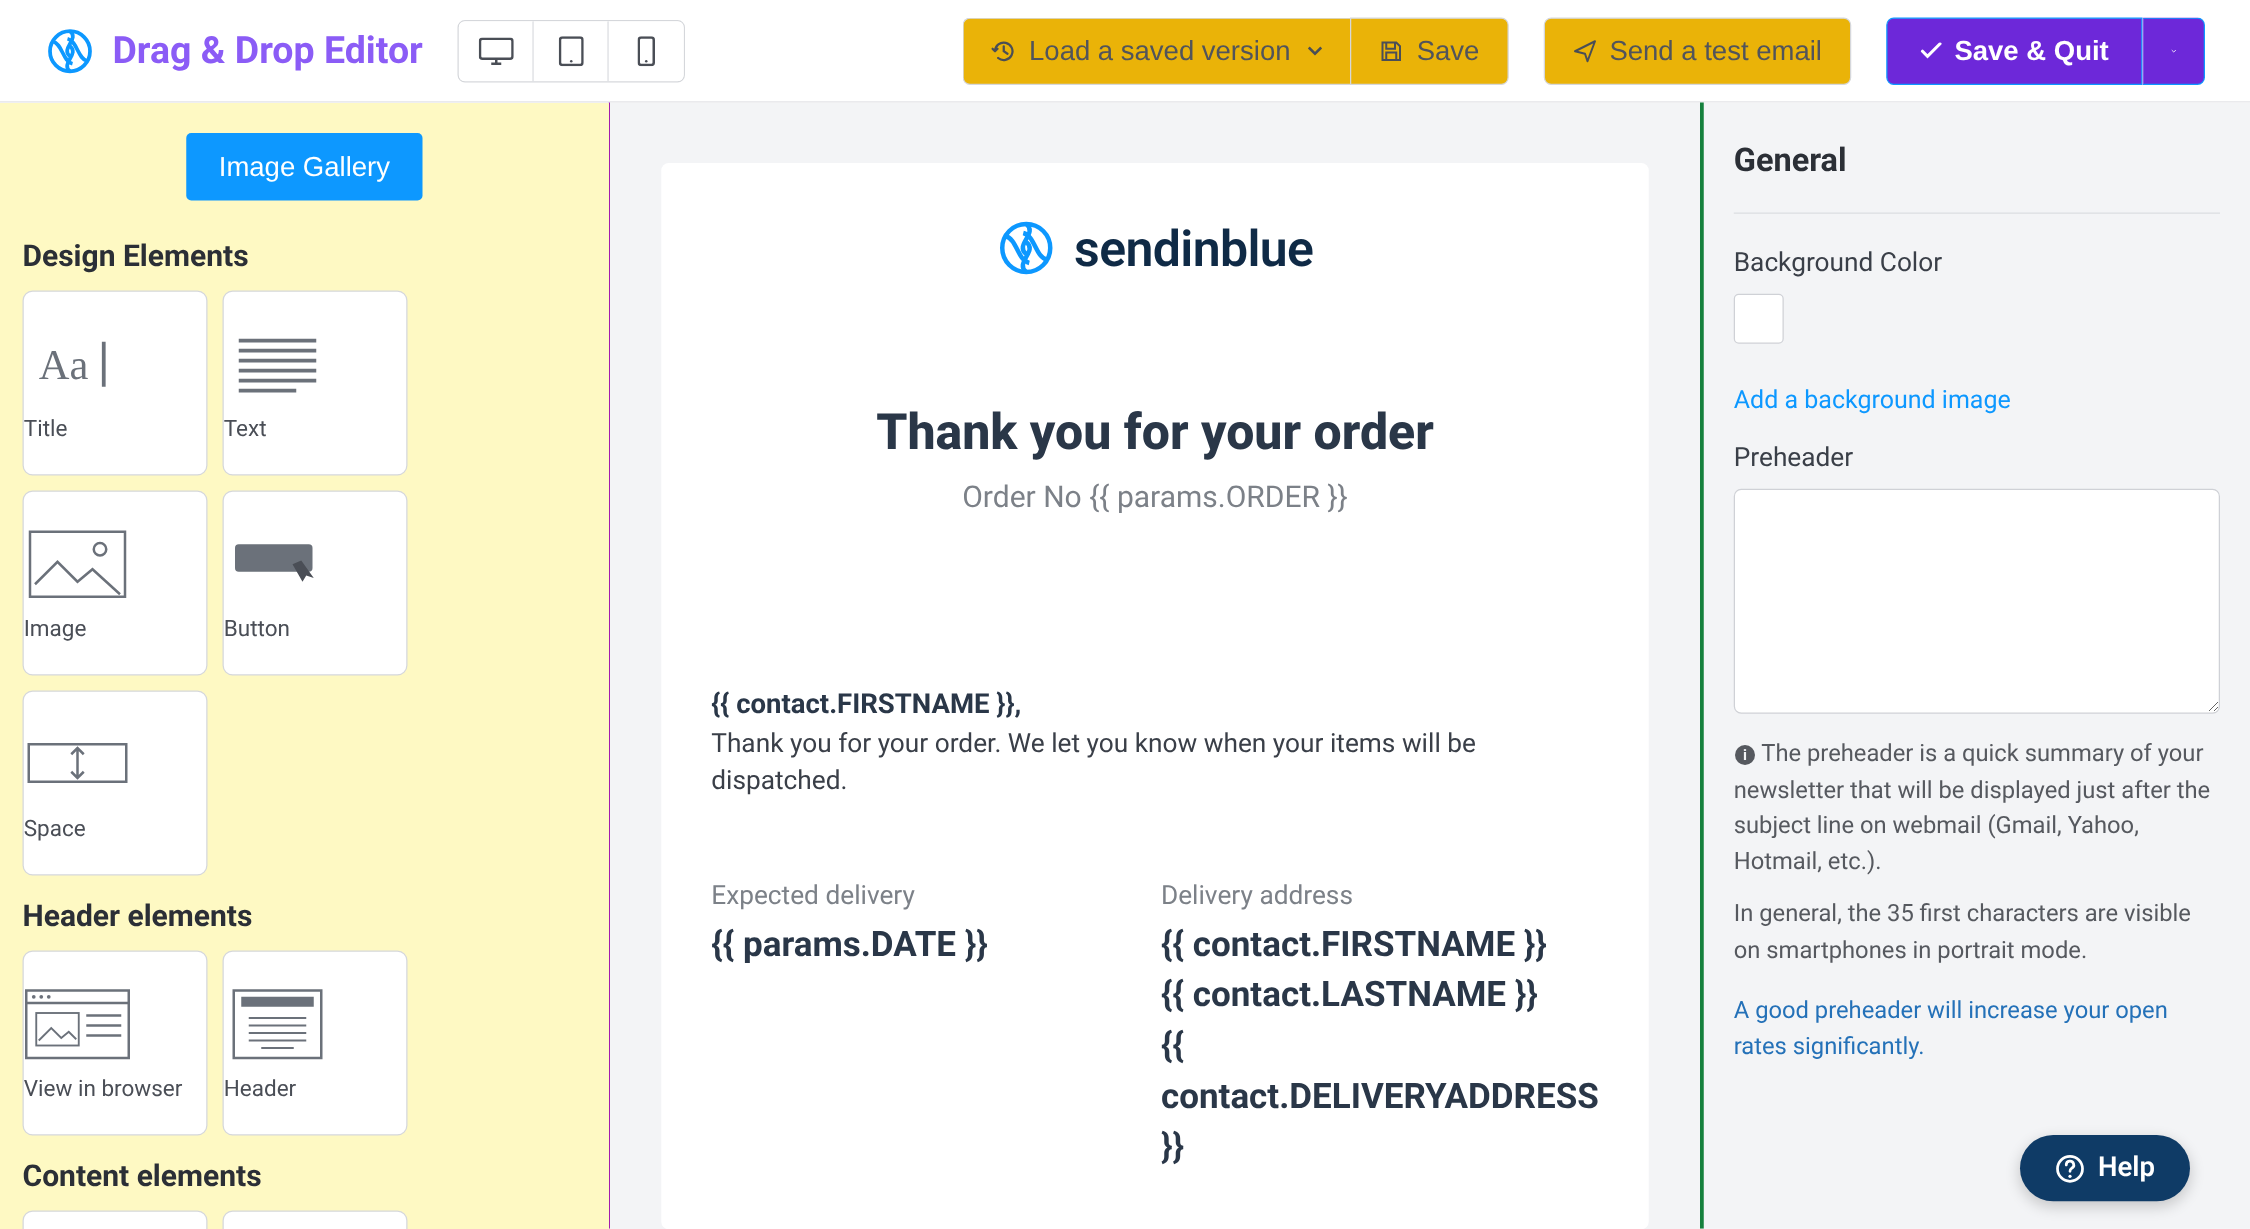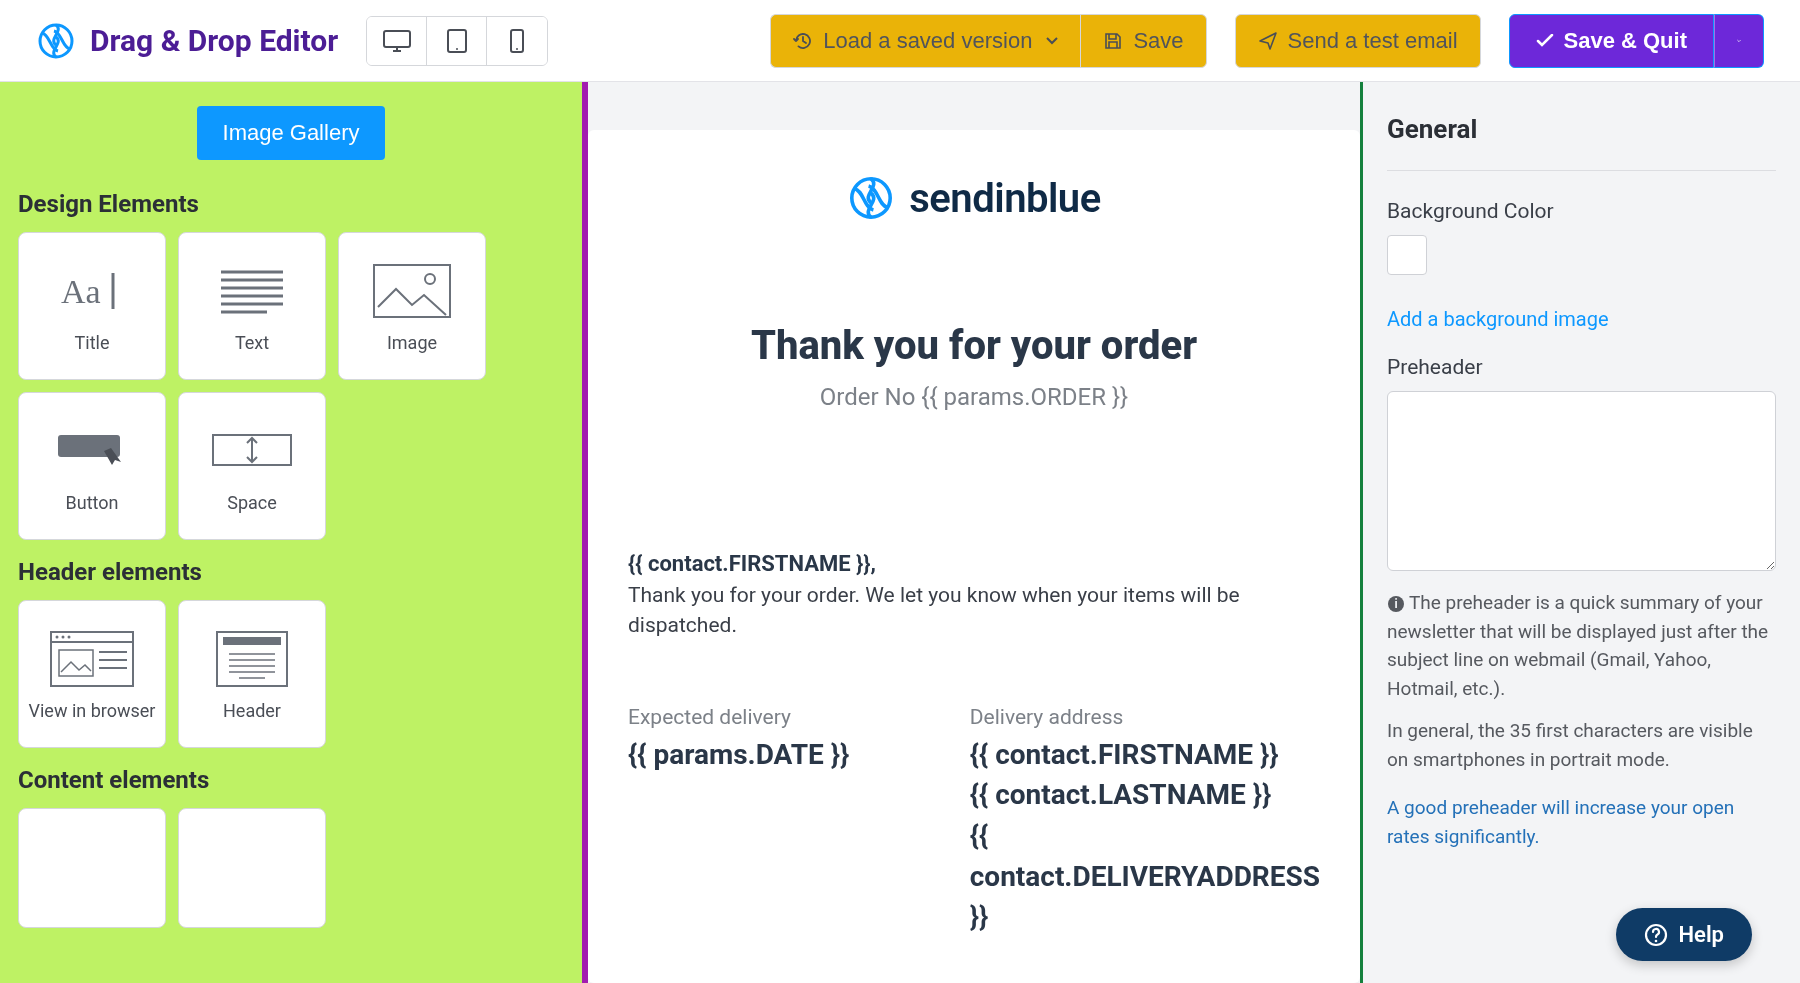--- a/index.html
+++ b/index.html
@@ -1,45 +1,45 @@
 <!DOCTYPE html>
 <html><head>
 <meta charset="utf-8">
 <style>
 * { box-sizing: border-box; margin: 0; padding: 0; }
 body { font-family: -apple-system, BlinkMacSystemFont, "Segoe UI", Roboto, Helvetica, Arial, sans-serif; background: #f5f5f7; color: #2b2f36; overflow: hidden; width: 1800px; height: 983px; }
 
 
 .topbar { height: 82px; background: #fff; border-bottom: 1px solid #e3e3e8; display: flex; align-items: center; padding: 0 36px; gap: 28px; }
 .brand { display: flex; align-items: center; gap: 14px; }
-.brand-title { font-size: 30px; font-weight: 700; color: #4c1d95; }
+.brand-title { font-size: 30px; font-weight: 700; color: #8b5cf6; }
 .device-group { display: flex; border: 1px solid #d5d7db; border-radius: 6px; overflow: hidden; height: 50px; }
 .device-btn { width: 60px; display: flex; align-items: center; justify-content: center; border-right: 1px solid #d5d7db; background: #fff; cursor: pointer; }
 .device-btn:last-child { border-right: none; }
 .spacer { flex: 1; }
 .tb-group { display: flex; align-items: center; }
 .tb-btn { height: 54px; display: flex; align-items: center; justify-content: center; gap: 10px; padding: 0 22px; border: 1px solid #d5d7db; background: #eab308; color: #51545b; font-size: 22px; cursor: pointer; border-radius: 6px; }
 .tb-btn .caret { margin-left: 4px; }
 .split-left { border-radius: 6px 0 0 6px; border-right: none; }
 .split-right { border-radius: 0 6px 6px 0; }
 .primary { background: #6d28d9; border: 1px solid #0d98ff; color: #fff; font-weight: 700; }
 .primary.split-right { width: 50px; border-left: 1px solid rgba(255,255,255,0.35); }
 .primary.split-left { padding: 0 26px; }
 
 
 .cols { display: flex; height: calc(983px - 82px); }
-.sidebar-left { width: 588px; background: #bef264; padding: 24px 18px; overflow-y: auto; border-right: 6px solid #a21caf; }
+.sidebar-left { width: 488px; background: #fef9c3; padding: 24px 18px; overflow-y: auto; border-right: 1px solid #a21caf; }
 .canvas-col { flex: 1; display: flex; justify-content: center; background: #f3f4f6; padding-top: 48px; overflow-y: auto; }
 .sidebar-right { width: 440px; background: #f3f4f6; padding: 32px 24px; border-left: 3px solid #15803d; overflow-y: auto; }
 
 
 .gallery-btn { display: block; margin: 0 auto 30px; background: #0d98ff; color: #fff; border: none; border-radius: 4px; font-size: 22px; font-weight: 500; padding: 14px 26px; cursor: pointer; }
 .section-title { font-size: 24px; font-weight: 700; color: #2b2f36; margin: 18px 0 14px; }
 .elem-grid { display: flex; flex-wrap: wrap; gap: 12px; }
-.elem-card { width: 148px; height: 148px; border: 1px solid #d5d7db; border-radius: 8px; background: #fff; display: flex; flex-direction: column; align-items: center; justify-content: center; gap: 10px; cursor: pointer; }
+.elem-card { width: 148px; height: 148px; border: 1px solid #d5d7db; border-radius: 8px; background: #fff; display: flex; flex-direction: column; align-items: flex-start; justify-content: center; gap: 10px; cursor: pointer; }
 .elem-icon { width: 86px; height: 62px; display: flex; align-items: center; justify-content: center; }
 .elem-label { font-size: 18px; color: #4a4e56; }
 .elem-card.short { height: 120px; }
 
 
 .canvas { width: 790px; background: #fff; border-radius: 6px; padding: 44px 34px 60px; }
 .logo-row { display: flex; align-items: center; justify-content: center; gap: 14px; }
 .logo-text { font-size: 40px; font-weight: 600; color: #0f2a46; letter-spacing: -0.5px; }
 .h1 { text-align: center; font-size: 40px; font-weight: 800; color: #2a3748; margin-top: 100px; }
 .subtitle { text-align: center; font-size: 24px; color: #7c8188; margin-top: 14px; }

